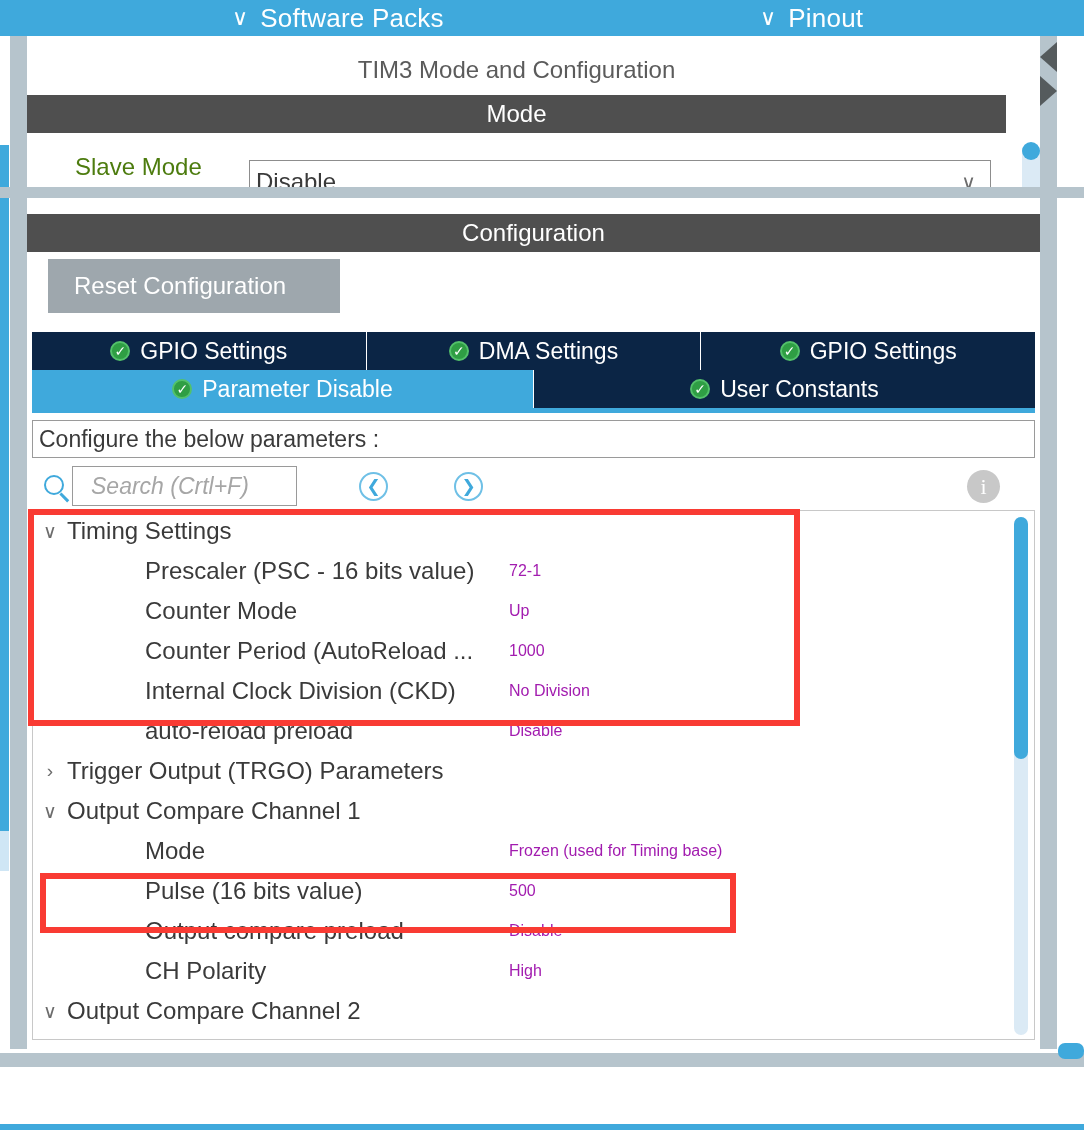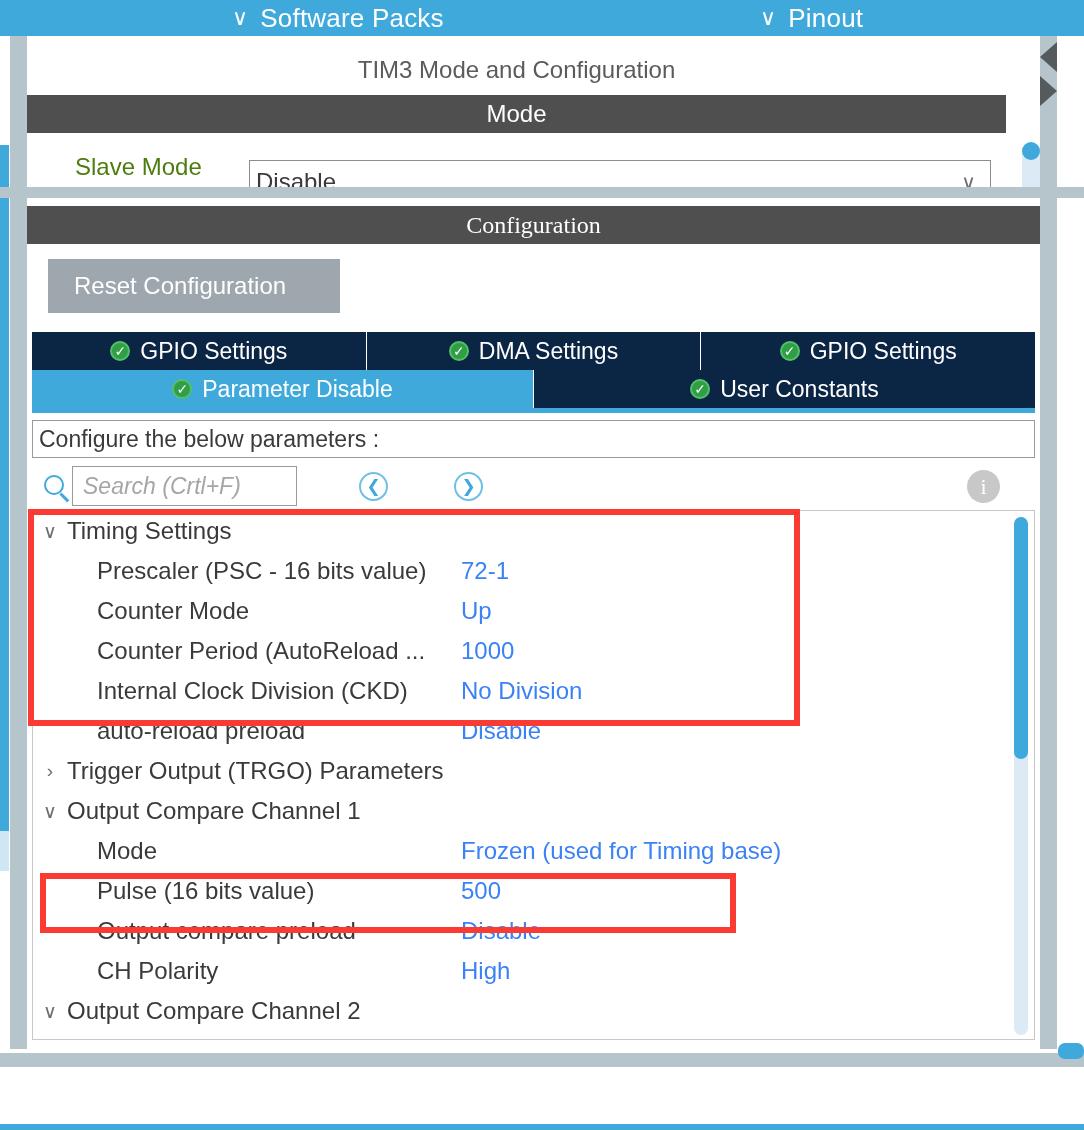--- a/index.html
+++ b/index.html
@@ -106,21 +106,21 @@
   }
   .slave-select .caret {
     position: absolute; right: 14px; color: #6c6c6c; font-size: 20px;
   }
 
   
   .config-panel {
     position: absolute; left: 27px; top: 198px; width: 1013px; height: 855px;
     background: #ffffff;
   }
-  #config-bar { top: 8px; font-family: Liberation Serif, serif; }
+  #config-bar { top: 16px; }
 
   .reset-btn {
     position: absolute; left: 21px; top: 61px; width: 292px; height: 54px;
     background: #9ea7ad; color: #ffffff; border: none;
     font-family: "Liberation Sans", sans-serif; font-size: 24px;
     display: flex; align-items: center; padding-left: 26px; cursor: default;
   }
 
   .tabrow {
     position: absolute; left: 5px; width: 1003px; height: 38px;
@@ -164,21 +164,21 @@
   .search-icon::after {
     content:""; position: absolute; right: -8px; bottom: -5px;
     width: 11px; height: 2.5px; background: #3FA9DC;
     transform: rotate(45deg);
   }
   .search-input {
     position: absolute; left: 40px; top: 0; width: 225px; height: 40px;
     border: 1px solid #9a9a9a; background: #ffffff;
     font-family: "Liberation Sans", sans-serif;
     font-size: 23px; font-style: italic; color: #8b8b8b;
-    padding-left: 10px;
+    padding-left: 18px;
   }
   .search-input::placeholder { color: #a6a6a6; font-style: italic; }
   .nav-circle {
     position: absolute; top: 6px; width: 29px; height: 29px;
     border: 2px solid #6fc0e6; border-radius: 50%;
     color: #3FA9DC; font-size: 17px;
     display: flex; align-items: center; justify-content: center;
   }
   #nav-prev { left: 327px; }
   #nav-next { left: 422px; }
@@ -198,24 +198,24 @@
   .tree {
     position: absolute; left: 0; top: 0; width: 975px;
   }
   .trow { height: 40px; display: flex; align-items: center; }
   .trow .chev {
     width: 34px; text-align: center; color: #6c6c6c; font-size: 19px;
     flex: none;
   }
   .trow.group .gname { font-size: 24px; color: #3a3a3a; }
   .trow.leaf .pname {
-    margin-left: 64px; width: 364px; font-size: 24px; color: #3a3a3a;
+    margin-left: 112px; width: 364px; font-size: 24px; color: #3a3a3a;
     white-space: nowrap;
   }
-  .trow.leaf .pval { font-size: 24px; color: #3b82f6; white-space: nowrap; }
+  .trow.leaf .pval { font-size: 16px; color: #a21caf; white-space: nowrap; }
 
   .tree-sb-track {
     position: absolute; right: 6px; top: 6px; width: 14px; height: 518px;
     background: #dbeaf5; border-radius: 7px;
   }
   .tree-sb-thumb {
     position: absolute; right: 6px; top: 6px; width: 14px; height: 242px;
     background: #3FA9DC; border-radius: 7px;
   }
 

